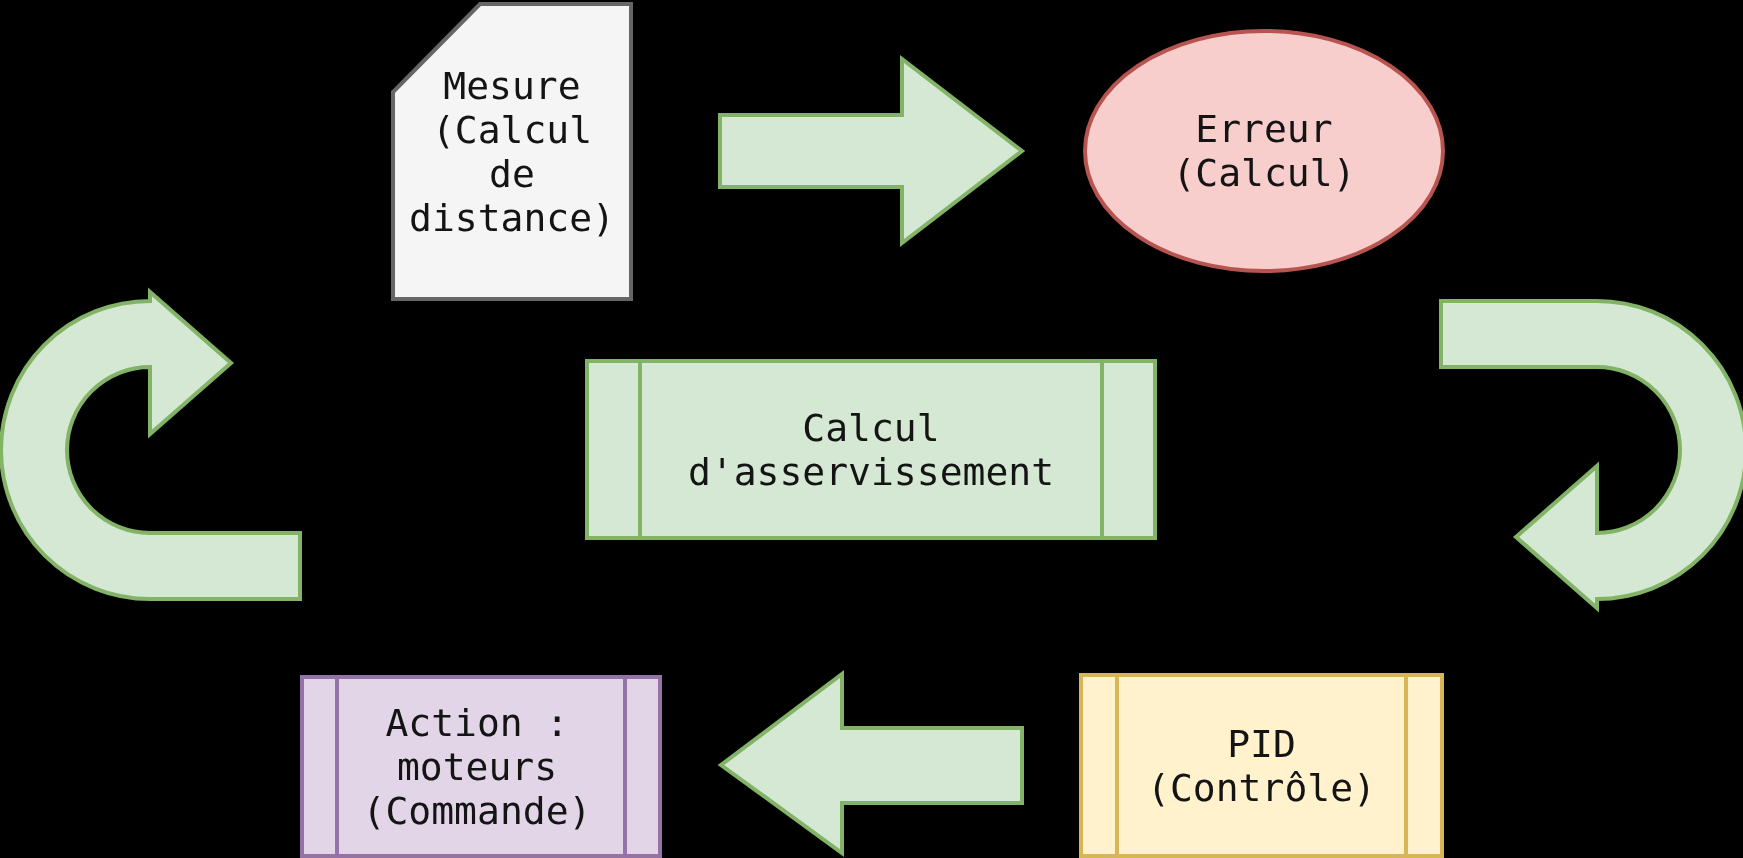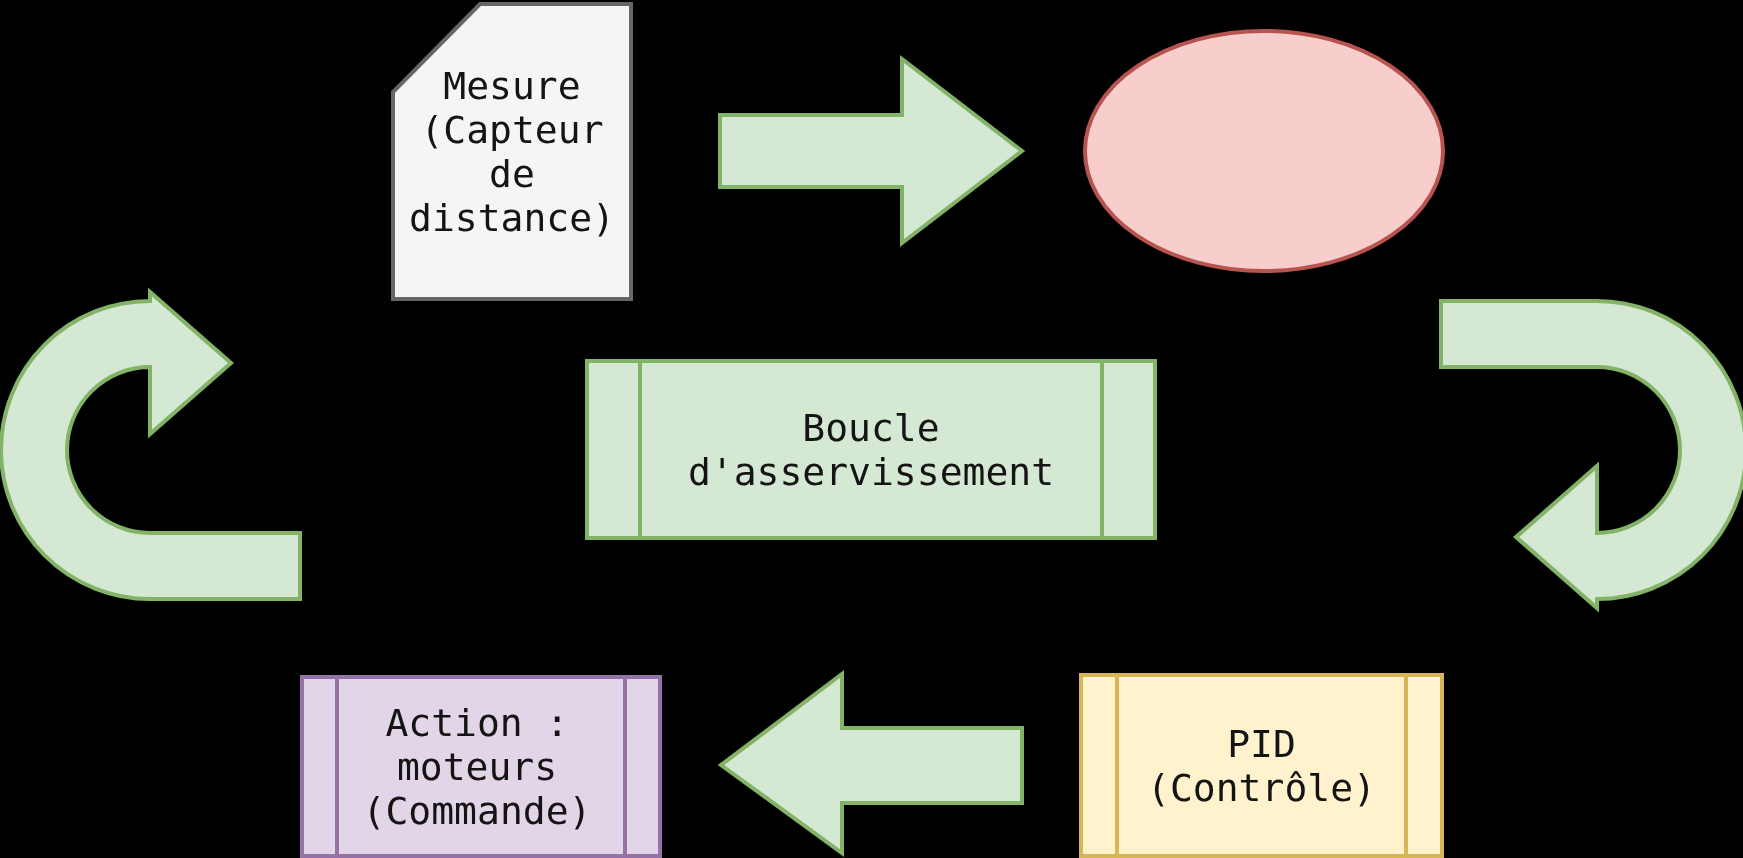--- a/index.html
+++ b/index.html
@@ -62,26 +62,28 @@
     </g>
 
     <g stroke-width="4" fill="#fff2cc" stroke="#d6b656">
       <rect x="1081" y="675" width="361" height="181"></rect>
       <line x1="1117" y1="675" x2="1117" y2="856"></line>
       <line x1="1406" y1="675" x2="1406" y2="856"></line>
     </g>
   </svg>
 
   <div class="node-label label-mesure" style="color: rgb(20, 20, 20);">Mesure
-(Capteur
+(Calcul
 de
 distance)</div>
 
+  <div class="node-label label-erreur" style="color: rgb(20, 20, 20);">Erreur
+(Calcul)</div>
 
-  <div class="node-label label-boucle" style="color: rgb(20, 20, 20);">Boucle
+  <div class="node-label label-boucle" style="color: rgb(20, 20, 20);">Calcul
 d'asservissement</div>
 
   <div class="node-label label-action" style="color: rgb(20, 20, 20);">Action :
 moteurs
 (Commande)</div>
 
   <div class="node-label label-pid" style="color: rgb(20, 20, 20);">PID
 (Contrôle)</div>
 
 </div>

